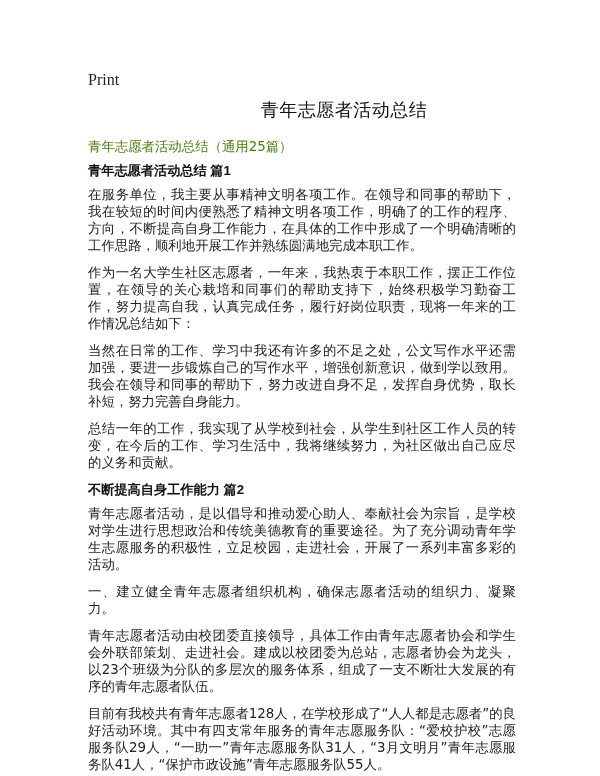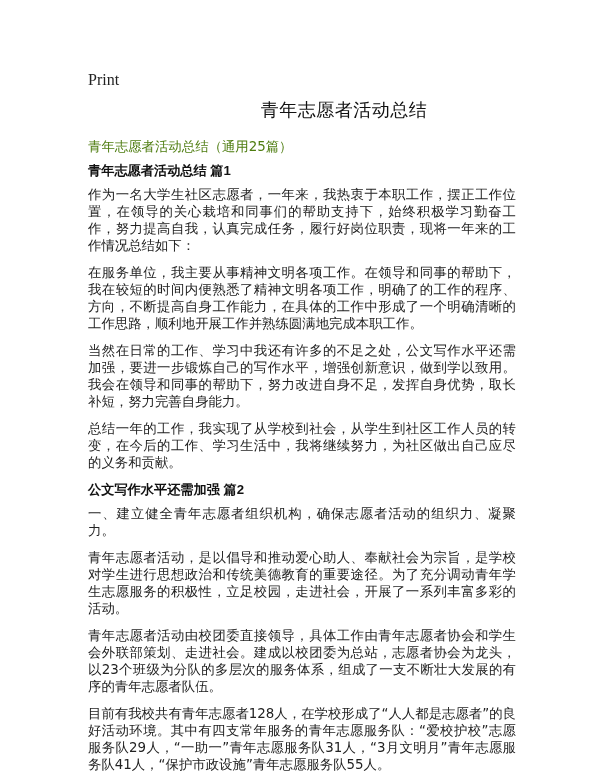--- a/index.html
+++ b/index.html
@@ -73,28 +73,28 @@
 
 <div class="page">
   <div class="print-label">Print</div>
   <h1 class="doc-title">青年志愿者活动总结</h1>
 
   <div class="content">
     <p class="subtitle">青年志愿者活动总结（通用25篇）</p>
 
     <div>
       <p class="section-heading">青年志愿者活动总结 篇1</p>
+      <p class="para">在服务单位，我主要从事精神文明各项工作。在领导和同事的帮助下，我在较短的时间内便熟悉了精神文明各项工作，明确了的工作的程序、方向，不断提高自身工作能力，在具体的工作中形成了一个明确清晰的工作思路，顺利地开展工作并熟练圆满地完成本职工作。</p>
       <p class="para">作为一名大学生社区志愿者，一年来，我热衷于本职工作，摆正工作位置，在领导的关心栽培和同事们的帮助支持下，始终积极学习勤奋工作，努力提高自我，认真完成任务，履行好岗位职责，现将一年来的工作情况总结如下：</p>
-      <p class="para">在服务单位，我主要从事精神文明各项工作。在领导和同事的帮助下，我在较短的时间内便熟悉了精神文明各项工作，明确了的工作的程序、方向，不断提高自身工作能力，在具体的工作中形成了一个明确清晰的工作思路，顺利地开展工作并熟练圆满地完成本职工作。</p>
       <p class="para">当然在日常的工作、学习中我还有许多的不足之处，公文写作水平还需加强，要进一步锻炼自己的写作水平，增强创新意识，做到学以致用。我会在领导和同事的帮助下，努力改进自身不足，发挥自身优势，取长补短，努力完善自身能力。</p>
       <p class="para">总结一年的工作，我实现了从学校到社会，从学生到社区工作人员的转变，在今后的工作、学习生活中，我将继续努力，为社区做出自己应尽的义务和贡献。</p>
     </div>
 
     <div>
-      <p class="section-heading">公文写作水平还需加强 篇2</p>
+      <p class="section-heading">不断提高自身工作能力 篇2</p>
+      <p class="para">青年志愿者活动，是以倡导和推动爱心助人、奉献社会为宗旨，是学校对学生进行思想政治和传统美德教育的重要途径。为了充分调动青年学生志愿服务的积极性，立足校园，走进社会，开展了一系列丰富多彩的活动。</p>
       <p class="para">一、建立健全青年志愿者组织机构，确保志愿者活动的组织力、凝聚力。</p>
-      <p class="para">青年志愿者活动，是以倡导和推动爱心助人、奉献社会为宗旨，是学校对学生进行思想政治和传统美德教育的重要途径。为了充分调动青年学生志愿服务的积极性，立足校园，走进社会，开展了一系列丰富多彩的活动。</p>
       <p class="para">青年志愿者活动由校团委直接领导，具体工作由青年志愿者协会和学生会外联部策划、走进社会。建成以校团委为总站，志愿者协会为龙头，以23个班级为分队的多层次的服务体系，组成了一支不断壮大发展的有序的青年志愿者队伍。</p>
       <p class="para">目前有我校共有青年志愿者128人，在学校形成了“人人都是志愿者”的良好活动环境。其中有四支常年服务的青年志愿服务队：“爱校护校”志愿服务队29人，“一助一”青年志愿服务队31人，“3月文明月”青年志愿服务队41人，“保护市政设施”青年志愿服务队55人。</p>
 
     </div>
   </div>
 </div>
 
 </body></html>

